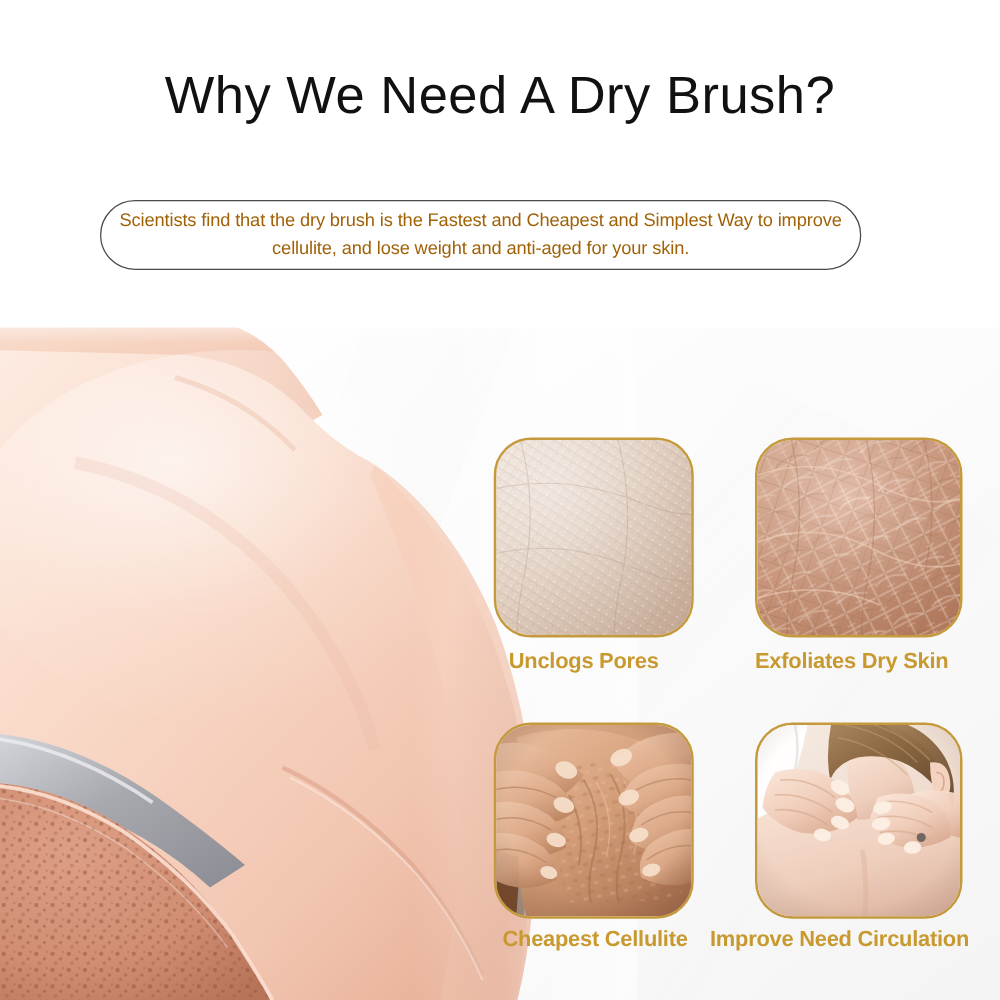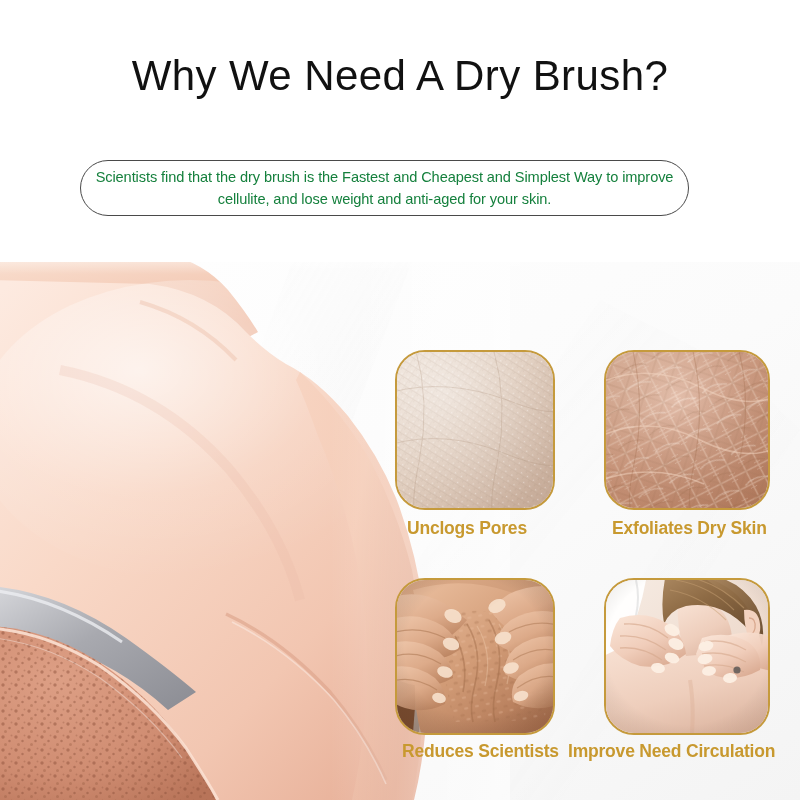--- a/index.html
+++ b/index.html
@@ -45,21 +45,21 @@
     border: 1.4px solid #4a4a4a;
     border-radius: 30px;
     background: #ffffff;
     display: flex;
     align-items: center;
     justify-content: center;
   }
   .subtitle-text {
     font-size: 14.6px;
     line-height: 22px;
-    color: #15803d;
+    color: #a16207;
     text-align: center;
     padding: 0 6px;
     letter-spacing: -0.1px;
   }
 
   
   .stage {
     position: absolute;
     left: 0; top: 240px;
     width: 800px; height: 560px;
@@ -96,21 +96,21 @@
     letter-spacing: -0.2px;
   }
 
   
   #card-1 { left: 395px; top: 350px; }
   #card-1 .card-frame { width: 160px; height: 160px; }
   #card-1 .card-caption { left: 12px; top: 168px; }
 
   #card-2 { left: 604px; top: 350px; }
   #card-2 .card-frame { width: 166px; height: 160px; }
-  #card-2 .card-caption { left: 0px; top: 168px; margin-left: 8px; }
+  #card-2 .card-caption { left: 0px; top: 168px; }
 
   #card-3 { left: 395px; top: 578px; }
   #card-3 .card-frame { width: 160px; height: 157px; }
   #card-3 .card-caption { left: 7px; top: 163px; }
 
   #card-4 { left: 604px; top: 578px; }
   #card-4 .card-frame { width: 166px; height: 157px; }
   #card-4 .card-caption { left: -36px; top: 163px; }
 </style>
 </head>
@@ -413,21 +413,21 @@
             </g>
 
             <radialGradient id="c3vig" cx="0.5" cy="0.45" r="0.75">
               <stop offset="0.6" stop-color="#000000" stop-opacity="0"></stop>
               <stop offset="1" stop-color="#5a2f17" stop-opacity="0.22"></stop>
             </radialGradient>
             <rect width="156" height="153" fill="url(#c3vig)"></rect>
           </g>
         </svg>
       </div>
-      <div class="card-caption">Reduces Scientists</div>
+      <div class="card-caption">Cheapest Cellulite</div>
     </div>
 
     <div class="card" id="card-4">
       <div class="card-frame">
         <svg width="162" height="153" viewBox="0 0 162 153">
           <defs>
             <linearGradient id="c4bg" x1="0" y1="0" x2="1" y2="1">
               <stop offset="0" stop-color="#f6ece4"></stop>
               <stop offset="0.6" stop-color="#efdccf"></stop>
               <stop offset="1" stop-color="#e3c6b4"></stop>

